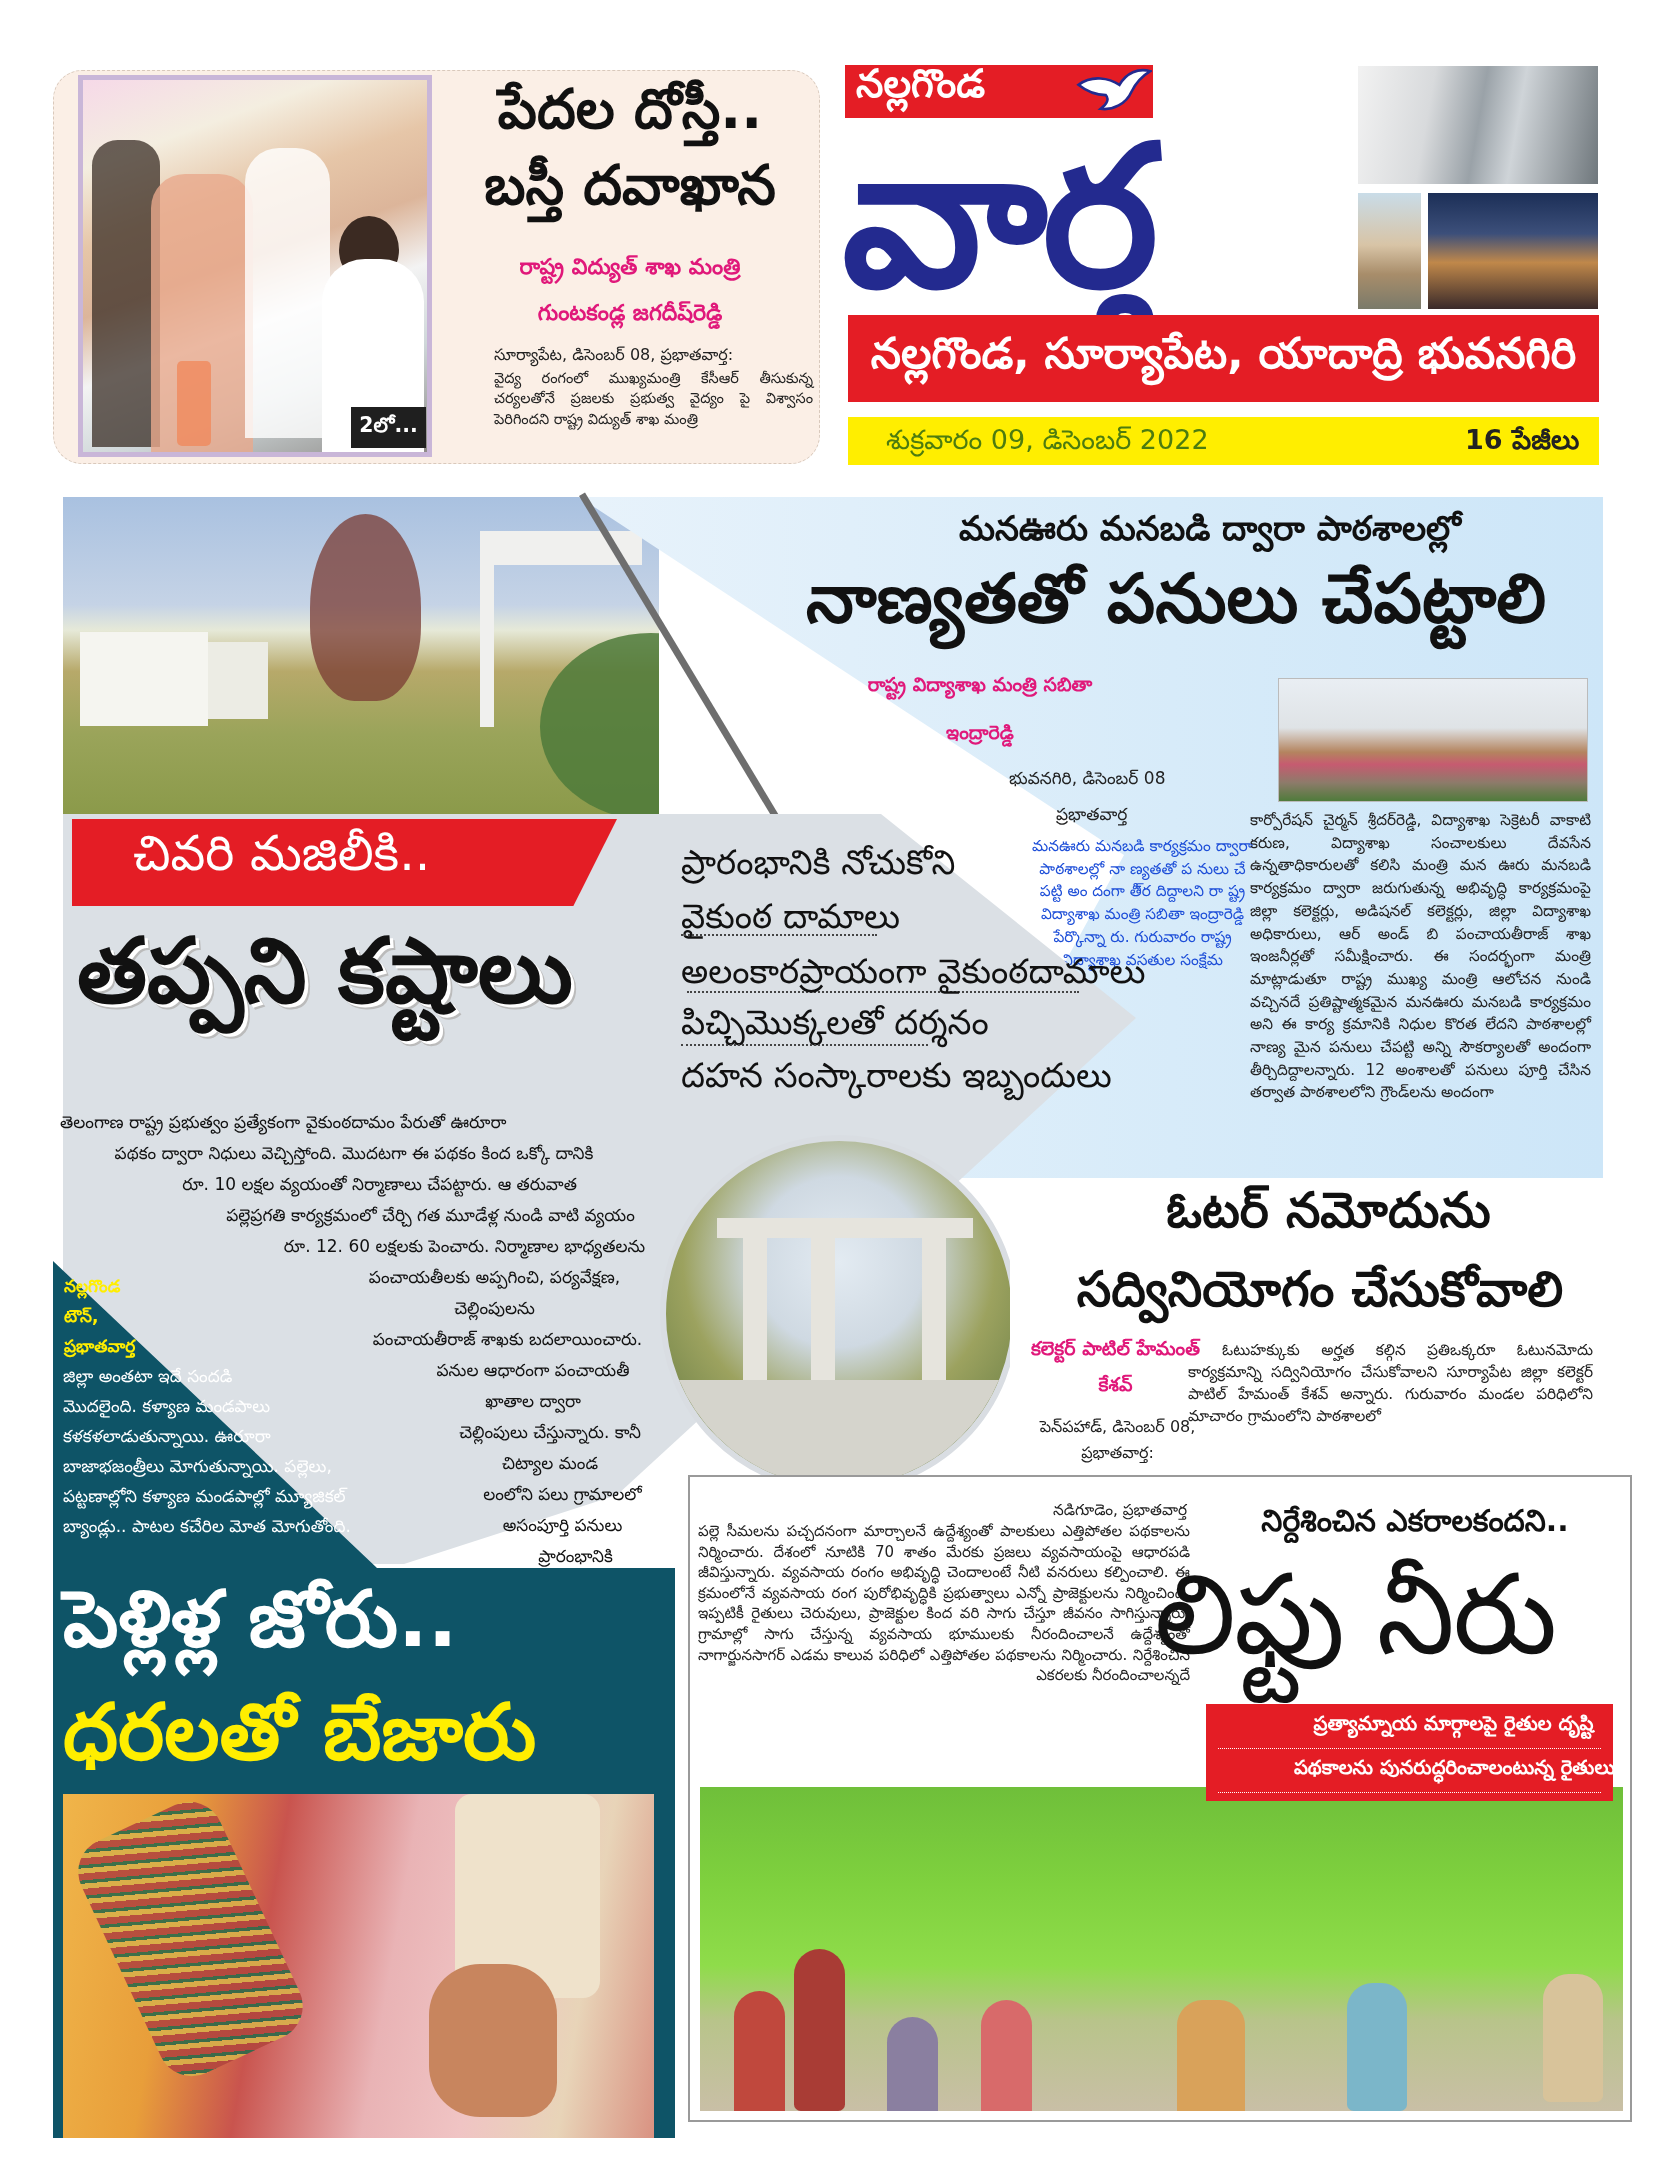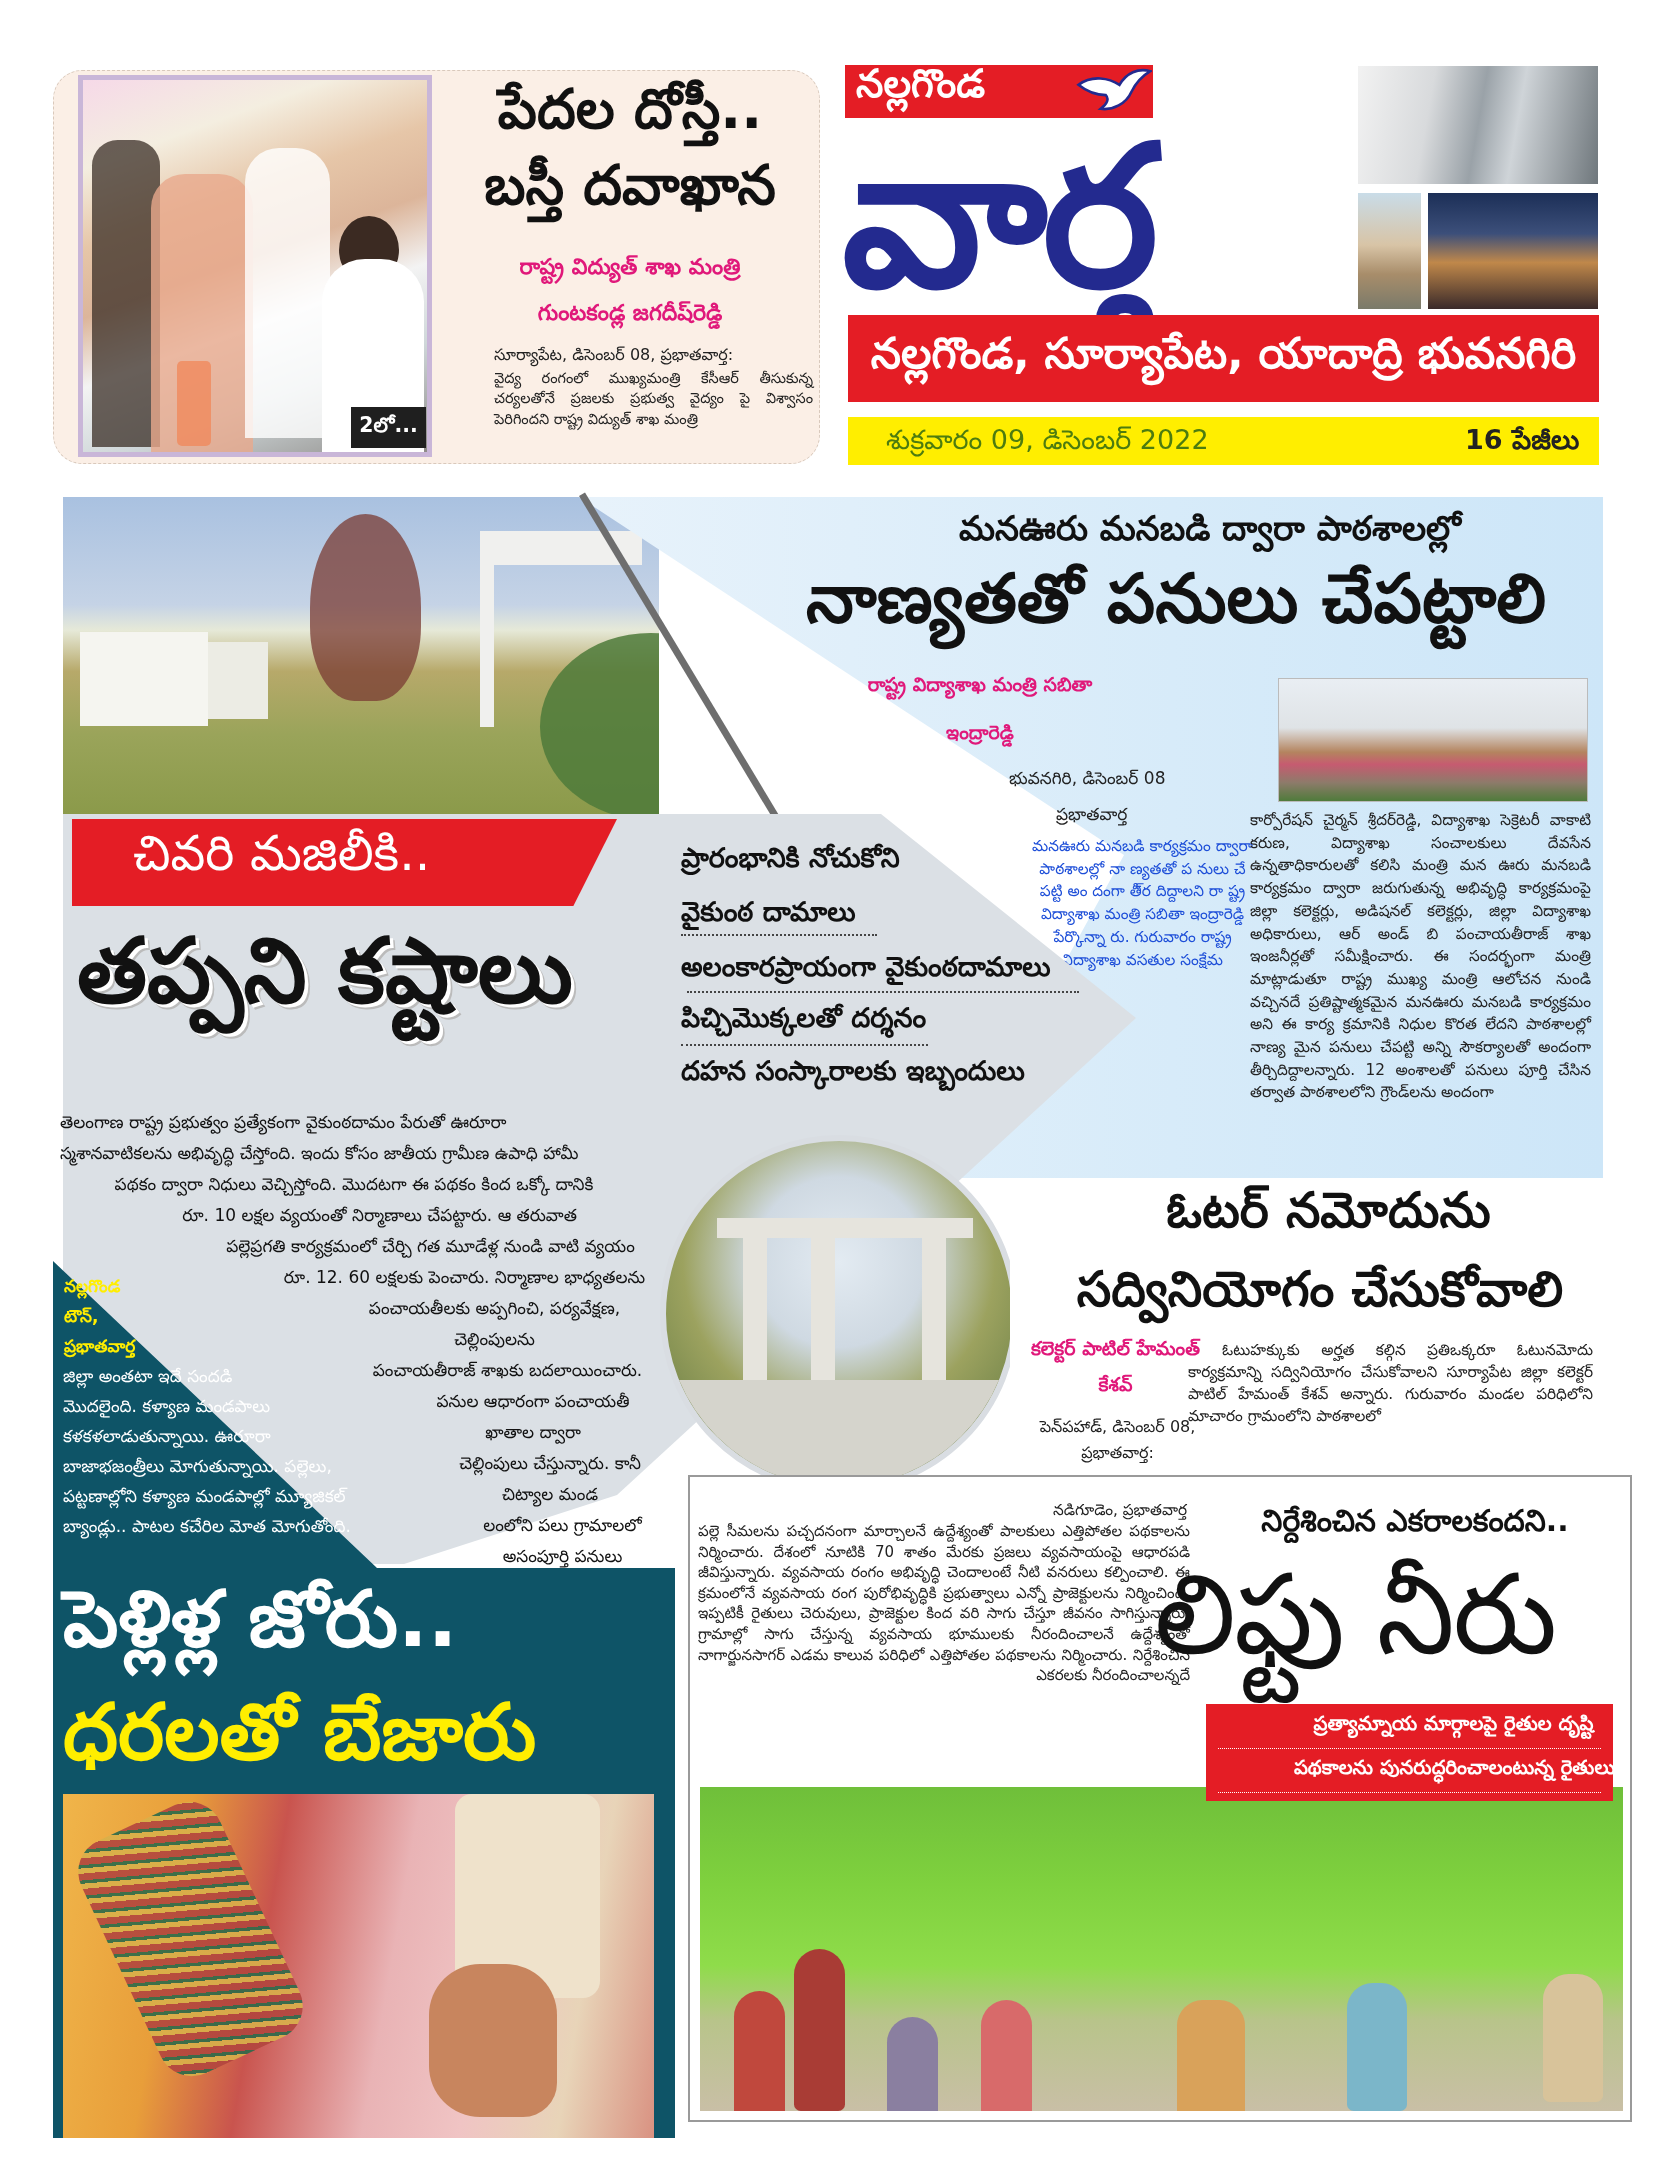--- a/index.html
+++ b/index.html
@@ -70,21 +70,21 @@
   #edu-col-b { left: 1250px; top: 809px; width: 341px; font-size: 15.3px; line-height: 22.7px; color:#222; text-align: justify; }
 
   
   #grey-panel { left: 63px; top: 814px; width: 1073px; height: 750px; background:#dbe0e5;
     clip-path: polygon(0 0, 818px 0, 1073px 204px, 554px 681px, 341px 750px, 0 750px); }
   #cem-kicker-bar { left: 72px; top: 819px; width: 545px; height: 87px; background: #e41d25;
     clip-path: polygon(0 0,100% 0, 92% 100%, 0 100%); }
   #cem-kicker { left: 85px; top: 825px; font-size: 49px; color:#fff; font-weight: normal; margin-left: 48px; }
   #cem-headline { left: 77px; top: 918px; width: 596px; font-size: 90px; font-weight:bold; color:#111;
     text-shadow: 3.4px 3.4px 0 #ffffff, 5.1px 5.1px 0 #bbb; }
-  .cem-bullet { position:absolute; font-size: 27px; font-weight:bold; color:#111; }
+  .cem-bullet { position:absolute; font-size: 34px; font-weight:normal; color:#111; }
   .cem-dots { position:absolute; border-bottom: 2.6px dotted #444; height: 0; }
   #cem-body { left: 60px; top: 1107px; width: 588px; font-size: 17px; line-height: 31px; color:#111; text-align: center; }
   #cem-body .ln { display:block; }
 
   
   #circle-photo { left: 660px; top: 1135px; width: 358px; height: 358px; border-radius:50%; border: 6.8px solid #d9dde2;
     background: radial-gradient(circle at 50% 35%,#e3ebf2 0%,#cfd9e2 30%,#9ca25f 55%,#7a8a4e 75%,#cfcfc6 92%); overflow:hidden; }
   #circle-photo .beam { position:absolute; left:51px; top:77px; width:256px; height:20.4px; background:#e6e4dd; }
   #circle-photo .pl1 { position:absolute; left:77px; top:94px; width:24px; height:145px; background:#e6e4dd; }
   #circle-photo .pl2 { position:absolute; left:145px; top:94px; width:24px; height:145px; background:#e6e4dd; }
@@ -191,21 +191,20 @@
 <div class="cem-bullet" style="left:681px; top:896px;">వైకుంఠ దామాలు</div>
 <div class="cem-dots" style="left:681px; top:934px; width:196px;"></div>
 <div class="cem-dots" style="left:687px; top:991px; width:392px;"></div>
 <div class="cem-bullet" style="left:681px; top:951px;">అలంకారప్రాయంగా వైకుంఠదామాలు</div>
 <div class="cem-bullet" style="left:681px; top:1002px;">పిచ్చిమొక్కలతో దర్శనం</div>
 <div class="cem-dots" style="left:681px; top:1044px; width:247px;"></div>
 <div class="cem-bullet" style="left:681px; top:1055px;">దహన సంస్కారాలకు ఇబ్బందులు</div>
 
 <div id="cem-body" class="abs">
   <span class="ln" style="text-align:left;">తెలంగాణ రాష్ట్ర ప్రభుత్వం ప్రత్యేకంగా వైకుంఠదామం పేరుతో ఊరూరా</span>
-  <span class="ln" style="text-align:left;">స్మశానవాటికలను అభివృద్ధి చేస్తోంది. ఇందు కోసం జాతీయ గ్రామీణ ఉపాధి హామీ</span>
   <span class="ln">పథకం ద్వారా నిధులు వెచ్చిస్తోంది. మొదటగా ఈ పథకం కింద ఒక్కో దానికి</span>
   <span class="ln" style="padding-left:51px;">రూ. 10 లక్షల వ్యయంతో నిర్మాణాలు చేపట్టారు. ఆ తరువాత</span>
   <span class="ln" style="padding-left:153px;">పల్లెప్రగతి కార్యక్రమంలో చేర్చి గత మూడేళ్ల నుండి వాటి వ్యయం</span>
   <span class="ln" style="padding-left:221px;">రూ. 12. 60 లక్షలకు పెంచారు. నిర్మాణాల భాధ్యతలను</span>
   <span class="ln" style="padding-left:281px;">పంచాయతీలకు అప్పగించి, పర్యవేక్షణ, చెల్లింపులను</span>
   <span class="ln" style="padding-left:307px;">పంచాయతీరాజ్ శాఖకు బదలాయించారు.</span>
   <span class="ln" style="padding-left:358px;">పనుల ఆధారంగా పంచాయతీ ఖాతాల ద్వారా</span>
   <span class="ln" style="padding-left:392px;">చెల్లింపులు చేస్తున్నారు. కానీ చిట్యాల మండ</span>
   <span class="ln" style="padding-left:417px;">లంలోని పలు గ్రామాలలో అసంపూర్తి పనులు</span>
   <span class="ln" style="padding-left:443px;">ప్రారంభానికి నోచుకోకుండా అలంకార</span>

